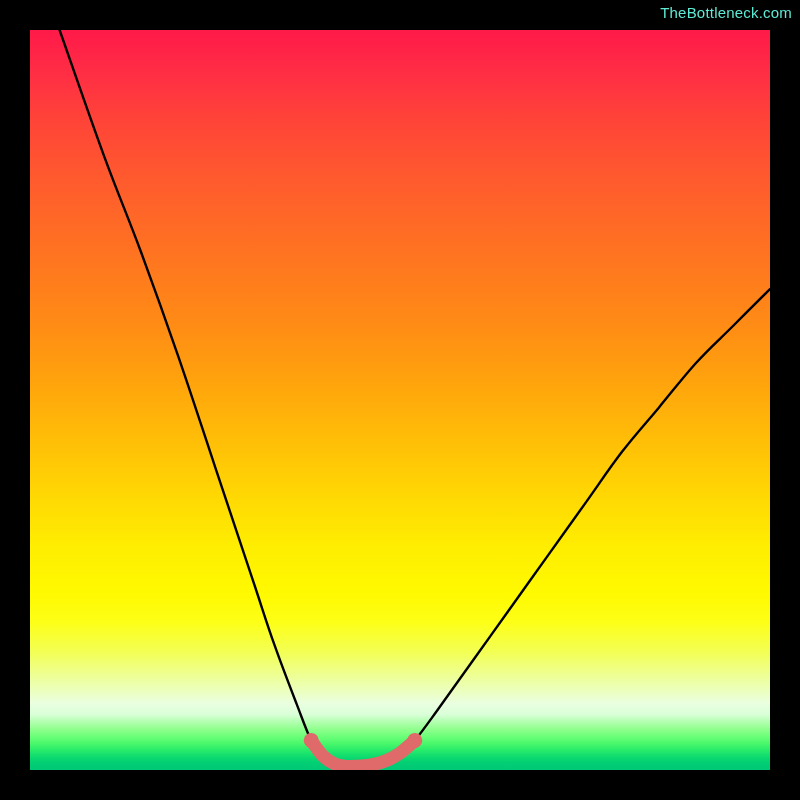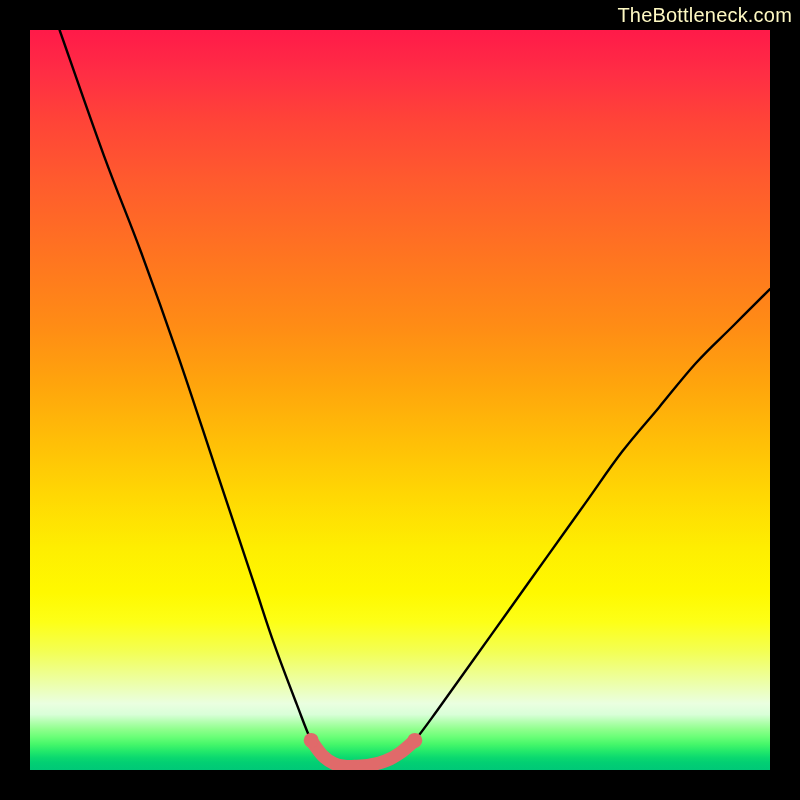--- a/index.html
+++ b/index.html
@@ -54,22 +54,22 @@
     position: absolute;
     left: 0;
     top: 0;
     width: 740px;
     height: 740px;
   }
   .watermark {
     position: absolute;
     top: 4px;
     right: 8px;
-    color: #fef9c3;
-    font-size: 20px;
+    color: #5eead4;
+    font-size: 15px;
     font-weight: 400;
     letter-spacing: 0.2px;
     user-select: none;
     margin-left: 12px;
   }
 </style>
 </head>
 <body>
 
 <div class="frame">

